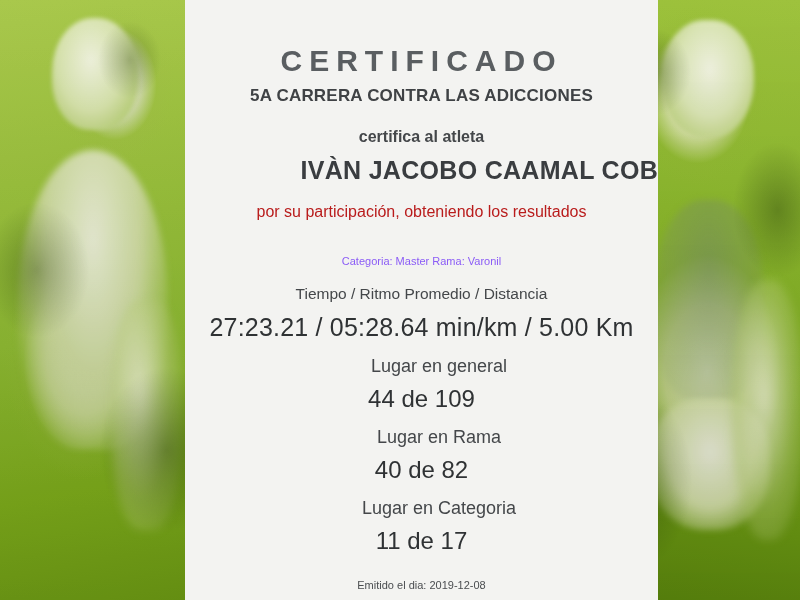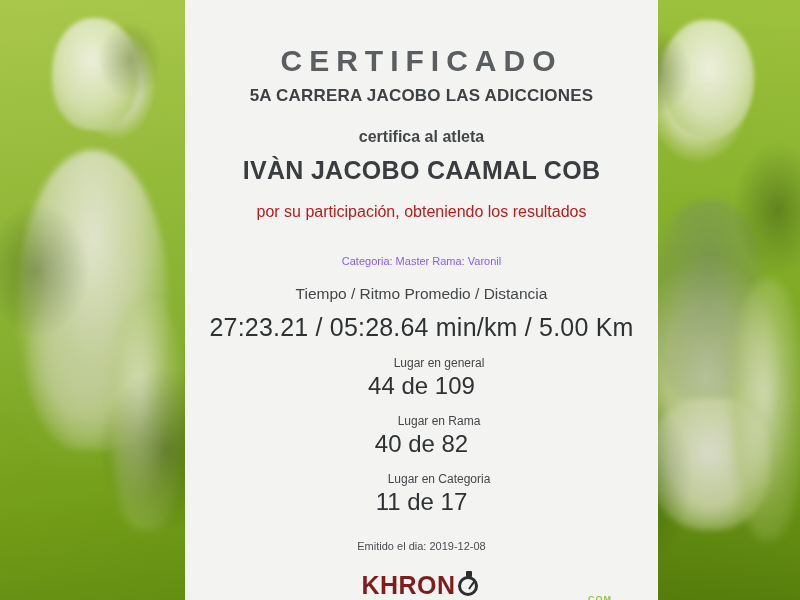--- a/index.html
+++ b/index.html
@@ -157,20 +157,21 @@
     font-size: 16px;
     color: #44474a;
     font-weight: bold;
   }
   .athlete {
     margin-top: 10px;
     font-size: 25px;
     font-weight: bold;
     color: #3a3d40;
     letter-spacing: 0.3px;
+    text-align: right;
   }
   .participacion {
     margin-top: 18px;
     font-size: 16px;
     color: #b91c1c;
   }
   .categoria {
     margin-top: 34px;
     font-size: 11px;
     color: #8b5cf6;
@@ -181,26 +182,26 @@
     color: #44474a;
   }
   .metrics-value {
     margin-top: 10px;
     font-size: 25px;
     color: #2f3234;
     letter-spacing: 0.2px;
   }
   .place-label {
     margin-top: 14px;
-    font-size: 12px;
+    font-size: 18px;
     color: #44474a;
     padding-left: 35px;
   }
   .place-value {
-    margin-top: 2px;
+    margin-top: 8px;
     font-size: 24px;
     color: #2f3234;
   }
   .emitido {
     margin-top: 24px;
     font-size: 11px;
     color: #4a4d50;
   }
 
   
@@ -279,21 +280,21 @@
     <div class="ph-top"></div>
     <div class="ph-mid"></div>
     <div class="ph-arm"></div>
     <div class="ph-shadow"></div>
   </div>
 
   <div class="content">
 
     <div class="title">CERTIFICADO</div>
 
-    <div class="subtitle">5A CARRERA JACOBO LAS ADICCIONES</div>
+    <div class="subtitle">5A CARRERA CONTRA LAS ADICCIONES</div>
 
     <div class="certifica">certifica al atleta</div>
 
     <div class="athlete">IVÀN JACOBO CAAMAL COB</div>
 
     <div class="participacion">por su participación, obteniendo los resultados</div>
 
     <div class="categoria">Categoria: Master Rama: Varonil</div>
 
     <div class="metrics-label">Tiempo / Ritmo Promedio / Distancia</div>

